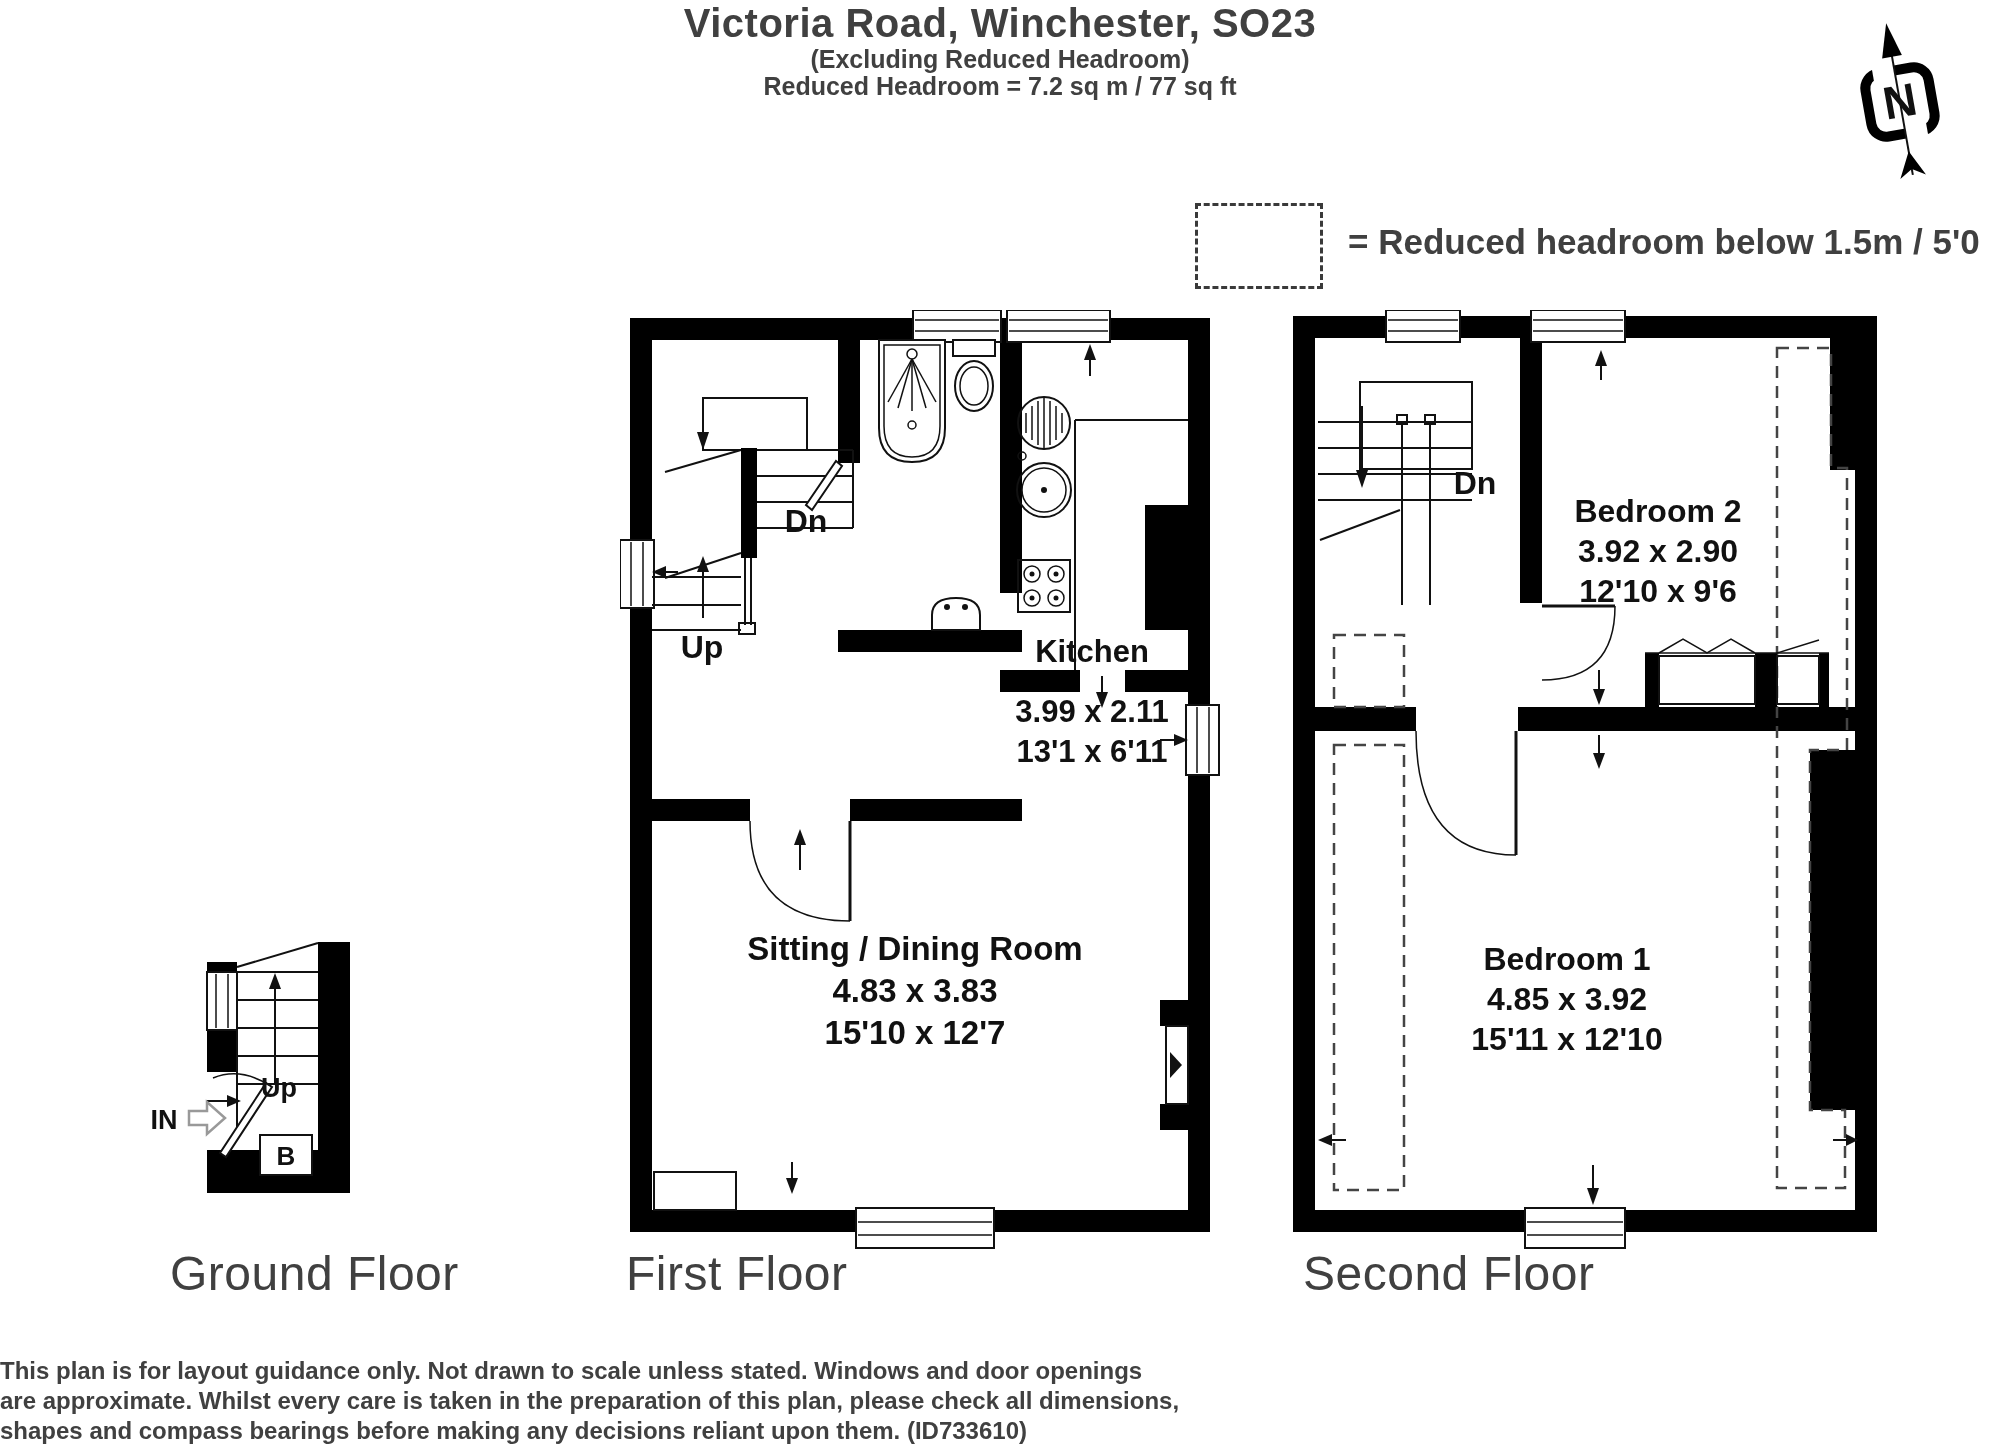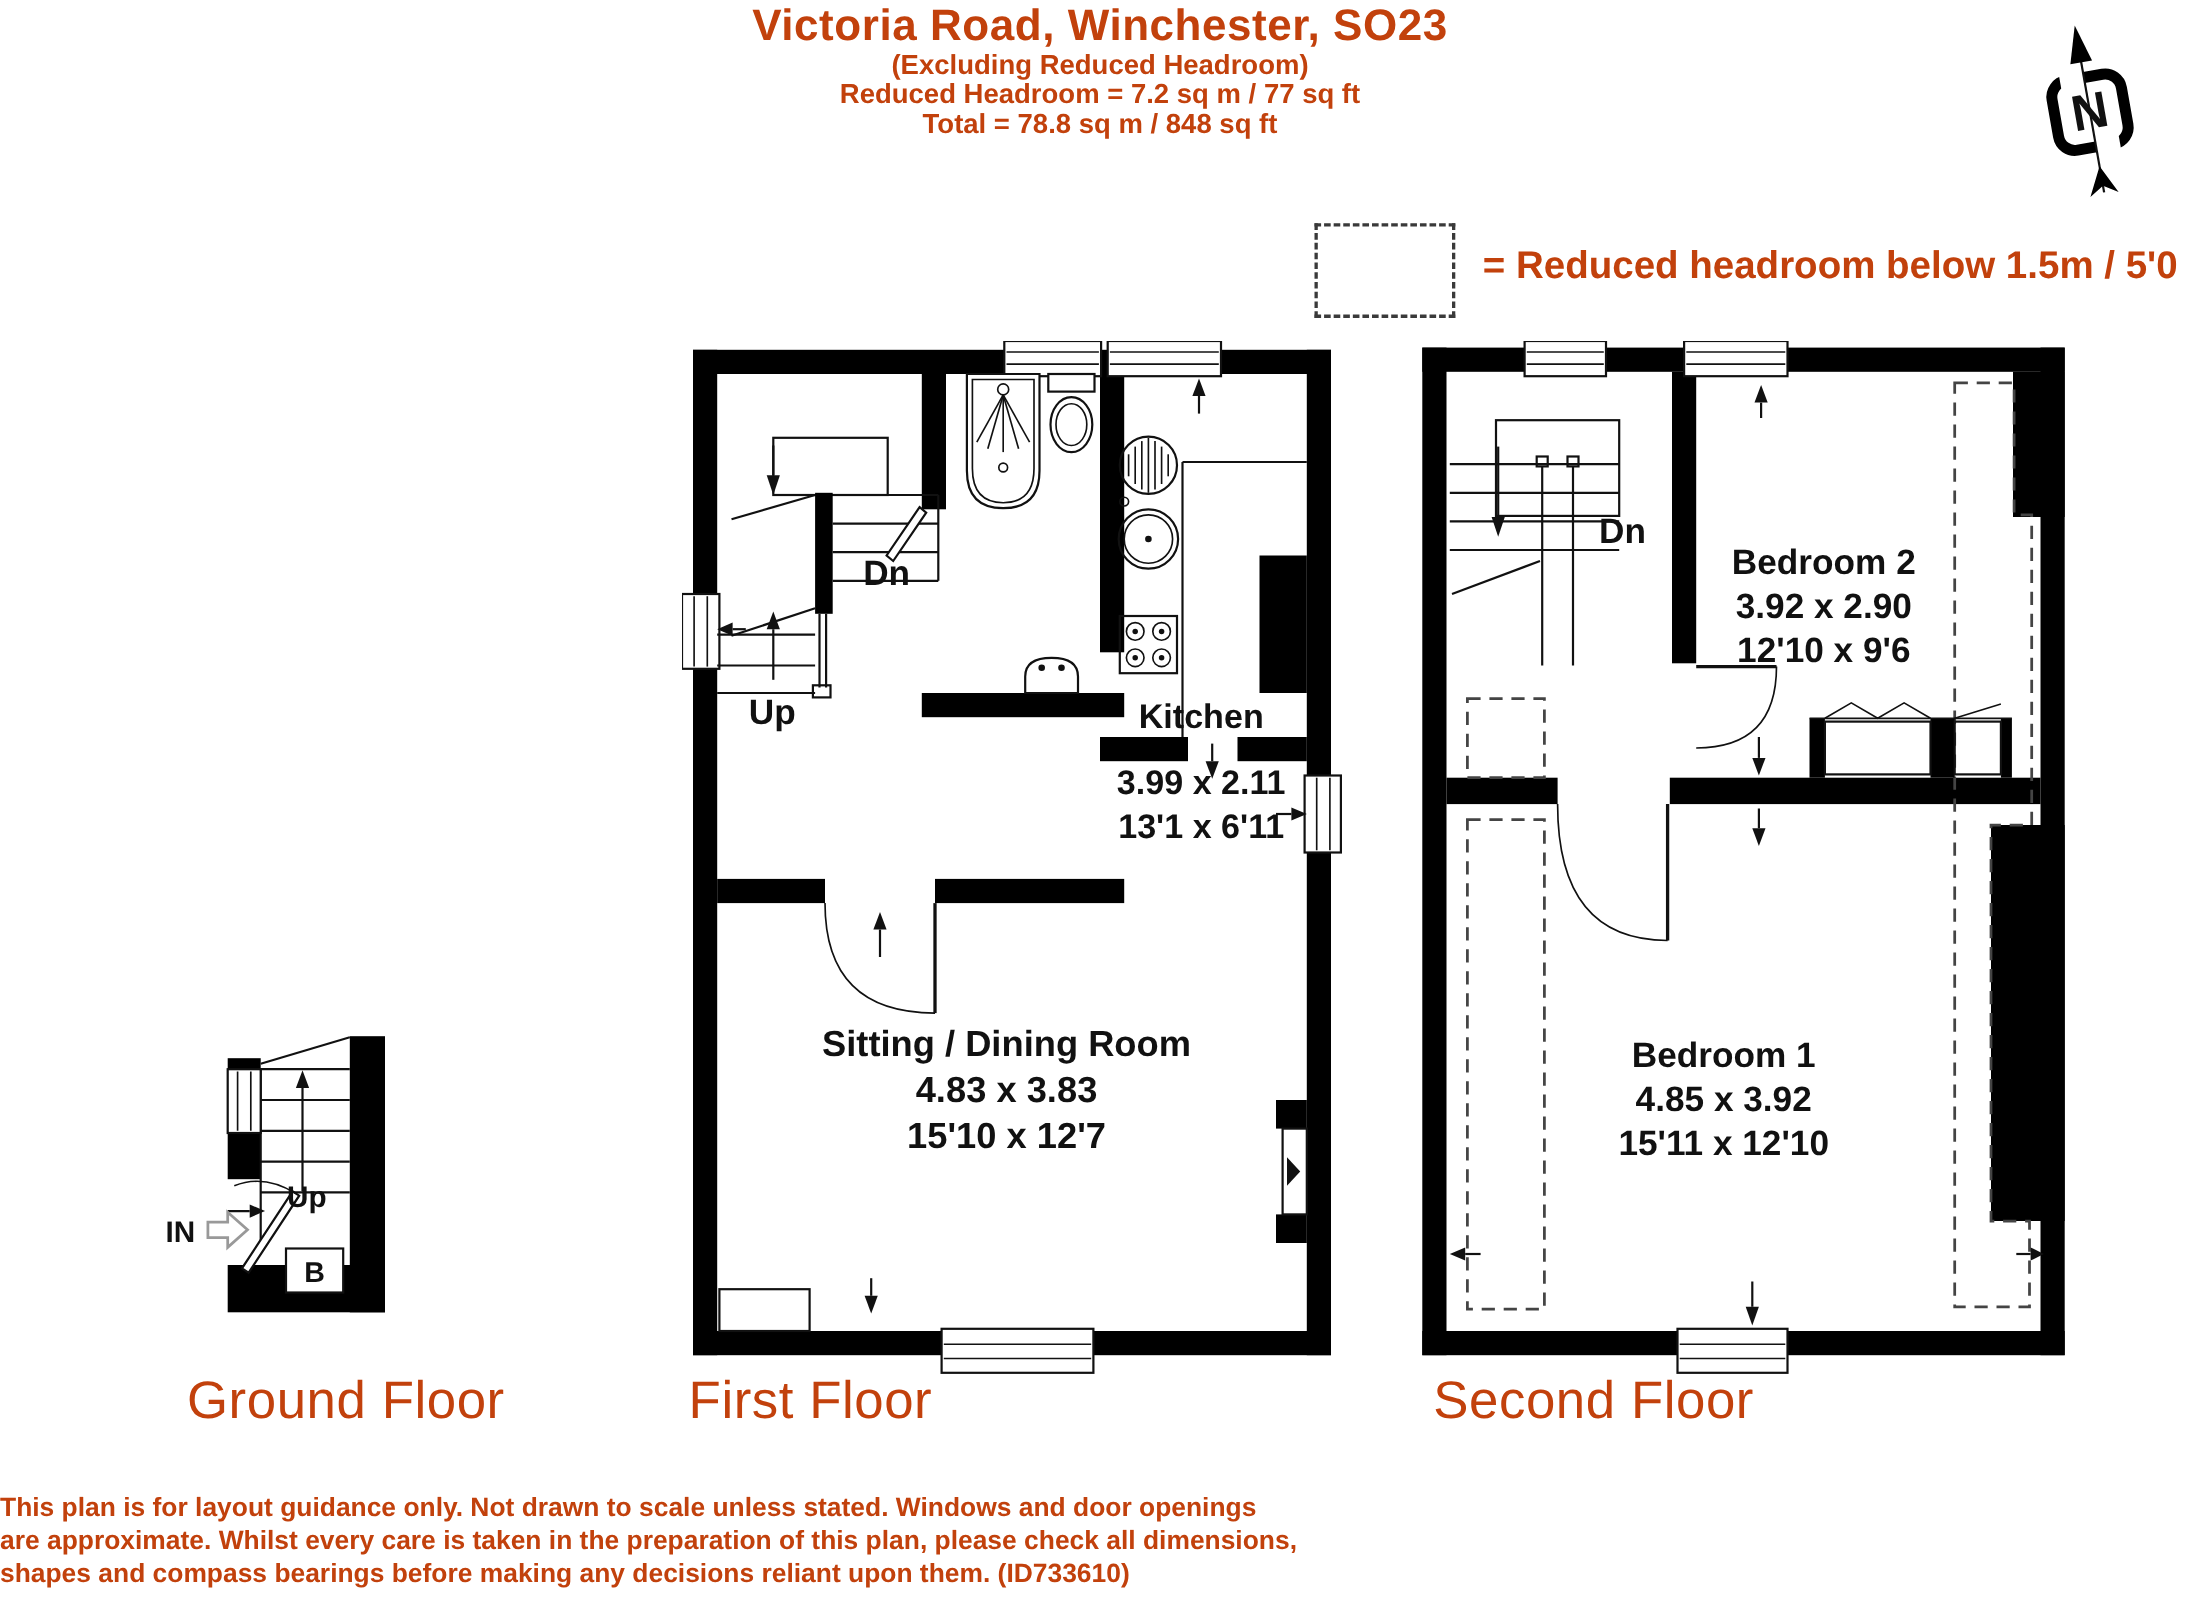--- a/index.html
+++ b/index.html
@@ -1,18 +1,18 @@
 <!DOCTYPE html>
 <html><head>
 <meta charset="utf-8">
 <style>
   html,body{margin:0;padding:0;background:#fff;}
   #canvas{
     position:relative;width:2000px;height:1456px;background:#ffffff;
-    font-family:"Liberation Sans", sans-serif;color:#c2410c;overflow:hidden;
+    font-family:"Liberation Sans", sans-serif;color:#404040;overflow:hidden;
   }
   .abs{position:absolute;}
   .hdr{left:0;top:8;width:2000px;text-align:center;}
   .hdr .title{font-size:40px;font-weight:bold;line-height:46px;letter-spacing:.5px;}
   .hdr .sub{font-size:25px;font-weight:bold;line-height:27px;}
   .legend-box{left:1195px;top:203px;width:122px;height:80px;border:3px dashed #3a3a3a;background:#fff;}
   .legend-text{left:1348px;top:222px;font-size:35px;font-weight:bold;white-space:nowrap;}
   .floor-label{font-size:48px;font-weight:400;letter-spacing:.5px;top:1246px;white-space:nowrap;}
   .footer{left:0;top:1356px;width:2000px;text-align:left;font-size:24px;font-weight:bold;line-height:30px;}
   svg{display:block;}
@@ -27,21 +27,20 @@
 </style>
 </head>
 <body>
 
 <div id="canvas">
 
   <div class="abs hdr">
     <div class="title">Victoria Road, Winchester, SO23</div>
     <div class="sub">(Excluding Reduced Headroom)</div>
     <div class="sub">Reduced Headroom = 7.2 sq m / 77 sq ft</div>
-    <div class="sub">Total = 78.8 sq m / 848 sq ft</div>
   </div>
 
   <svg class="abs" style="left:1812px;top:0px" width="175" height="205" viewBox="0 0 175 205">
     <g transform="rotate(-10 88 102)">
       <rect x="56" y="70" width="64" height="64" rx="15" fill="none" stroke="#000" stroke-width="10"></rect>
       <rect x="66" y="60" width="22" height="18" fill="#fff"></rect>
       <rect x="88" y="126" width="22" height="18" fill="#fff"></rect>
       <line x1="88" y1="28" x2="88" y2="176" stroke="#111" stroke-width="2"></line>
       <polygon points="78,56 98,56 88,22" fill="#000"></polygon>
       <polygon points="88,152 101,178 88,170 75,178" fill="#000"></polygon>

